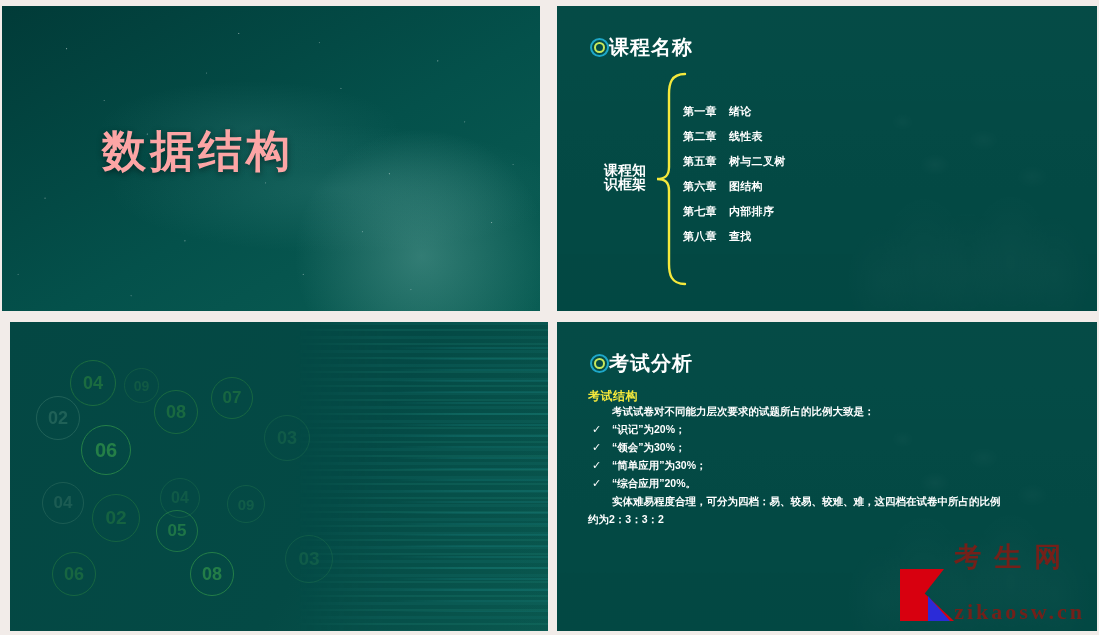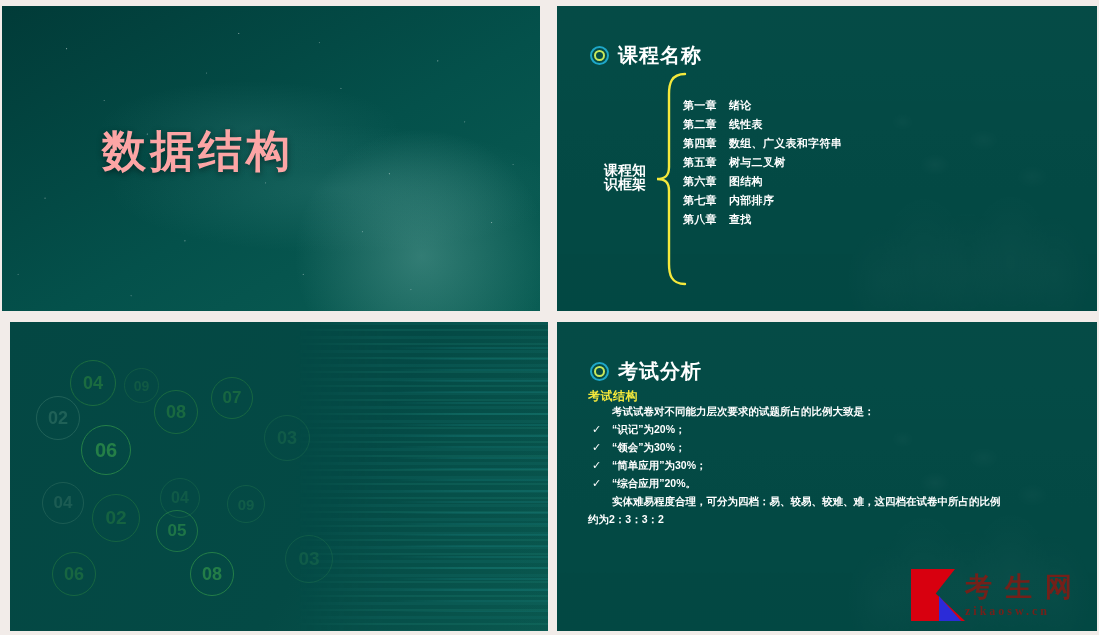--- a/index.html
+++ b/index.html
@@ -82,22 +82,22 @@
       radial-gradient(ellipse 9%  26% at 60% 90%, rgba(255,255,255,.035), transparent 70%),
       radial-gradient(ellipse 4%  5%  at 70% 52%, rgba(255,255,255,.05),  transparent 70%),
       radial-gradient(ellipse 4%  5%  at 79% 44%, rgba(255,255,255,.045), transparent 70%),
       radial-gradient(ellipse 4%  5%  at 88% 56%, rgba(255,255,255,.04),  transparent 70%),
       radial-gradient(ellipse 3%  4%  at 64% 38%, rgba(255,255,255,.04),  transparent 70%),
       linear-gradient(180deg, rgba(255,255,255,.02), rgba(0,0,0,.05));
     pointer-events:none;
   }
   .slide-head{
     position:absolute;
-    left:33px;top:36px;
-    display:flex;align-items:center;gap:9px;
+    left:33px;top:28px;
+    display:flex;align-items:center;gap:0;
   }
   .ring-icon{
     width:19px;height:19px;
     border-radius:50%;
     border:2px solid #1ea7c8;
     box-sizing:border-box;
     display:inline-block;
     position:relative;
     flex:0 0 auto;
   }
@@ -139,20 +139,21 @@
   }
   .chapter-row{
     display:flex;
     align-items:baseline;
     height:19px;
     white-space:nowrap;
     color:#ffffff;
     font-size:11px;
     font-weight:700;
     letter-spacing:.3px;
+    margin-top:6px;
   }
   .ch-num{width:46px;flex:0 0 auto;}
   .ch-name{}
 
   
   .section-bg{
     position:absolute;inset:0;
     background:linear-gradient(120deg,#044743 0%,#044a45 60%,#0a5950 100%);
   }
   .stripes{
@@ -232,33 +233,33 @@
   
   .watermark{
     position:absolute;
     right:12px;bottom:8px;
     display:flex;align-items:flex-end;
     z-index:9;
   }
   .wm-k{position:relative;width:62px;height:56px;flex:0 0 auto;}
   .wm-right{
     display:flex;flex-direction:column;
-    margin-left:-6px;padding-bottom:2px;
+    margin-left:-6px;padding-bottom:2px;gap:30px;
   }
   .wm-cn{
     color:#7e1d16;
     font-size:27px;
     font-weight:700;
     letter-spacing:13px;
     line-height:30px;
     opacity:.92;
   }
   .wm-url{
     color:#7e1d16;
-    font-size:12px;
+    font-size:22px;
     font-weight:700;
     letter-spacing:3px;
     line-height:19px;
     font-family:"Liberation Serif",serif;
     opacity:.92;
   }
 </style>
 </head>
 <body>
 
@@ -288,24 +289,20 @@
     </svg>
 
     <div class="chapter-list">
       <div class="chapter-row">
         <span class="ch-num">第一章</span>
         <span class="ch-name">绪论</span>
       </div>
       <div class="chapter-row">
         <span class="ch-num">第二章</span>
         <span class="ch-name">线性表</span>
-      </div>
-      <div class="chapter-row">
-        <span class="ch-num">第四章</span>
-        <span class="ch-name">数组、广义表和字符串</span>
       </div>
       <div class="chapter-row">
         <span class="ch-num">第五章</span>
         <span class="ch-name">树与二叉树</span>
       </div>
       <div class="chapter-row">
         <span class="ch-num">第六章</span>
         <span class="ch-name">图结构</span>
       </div>
       <div class="chapter-row">

